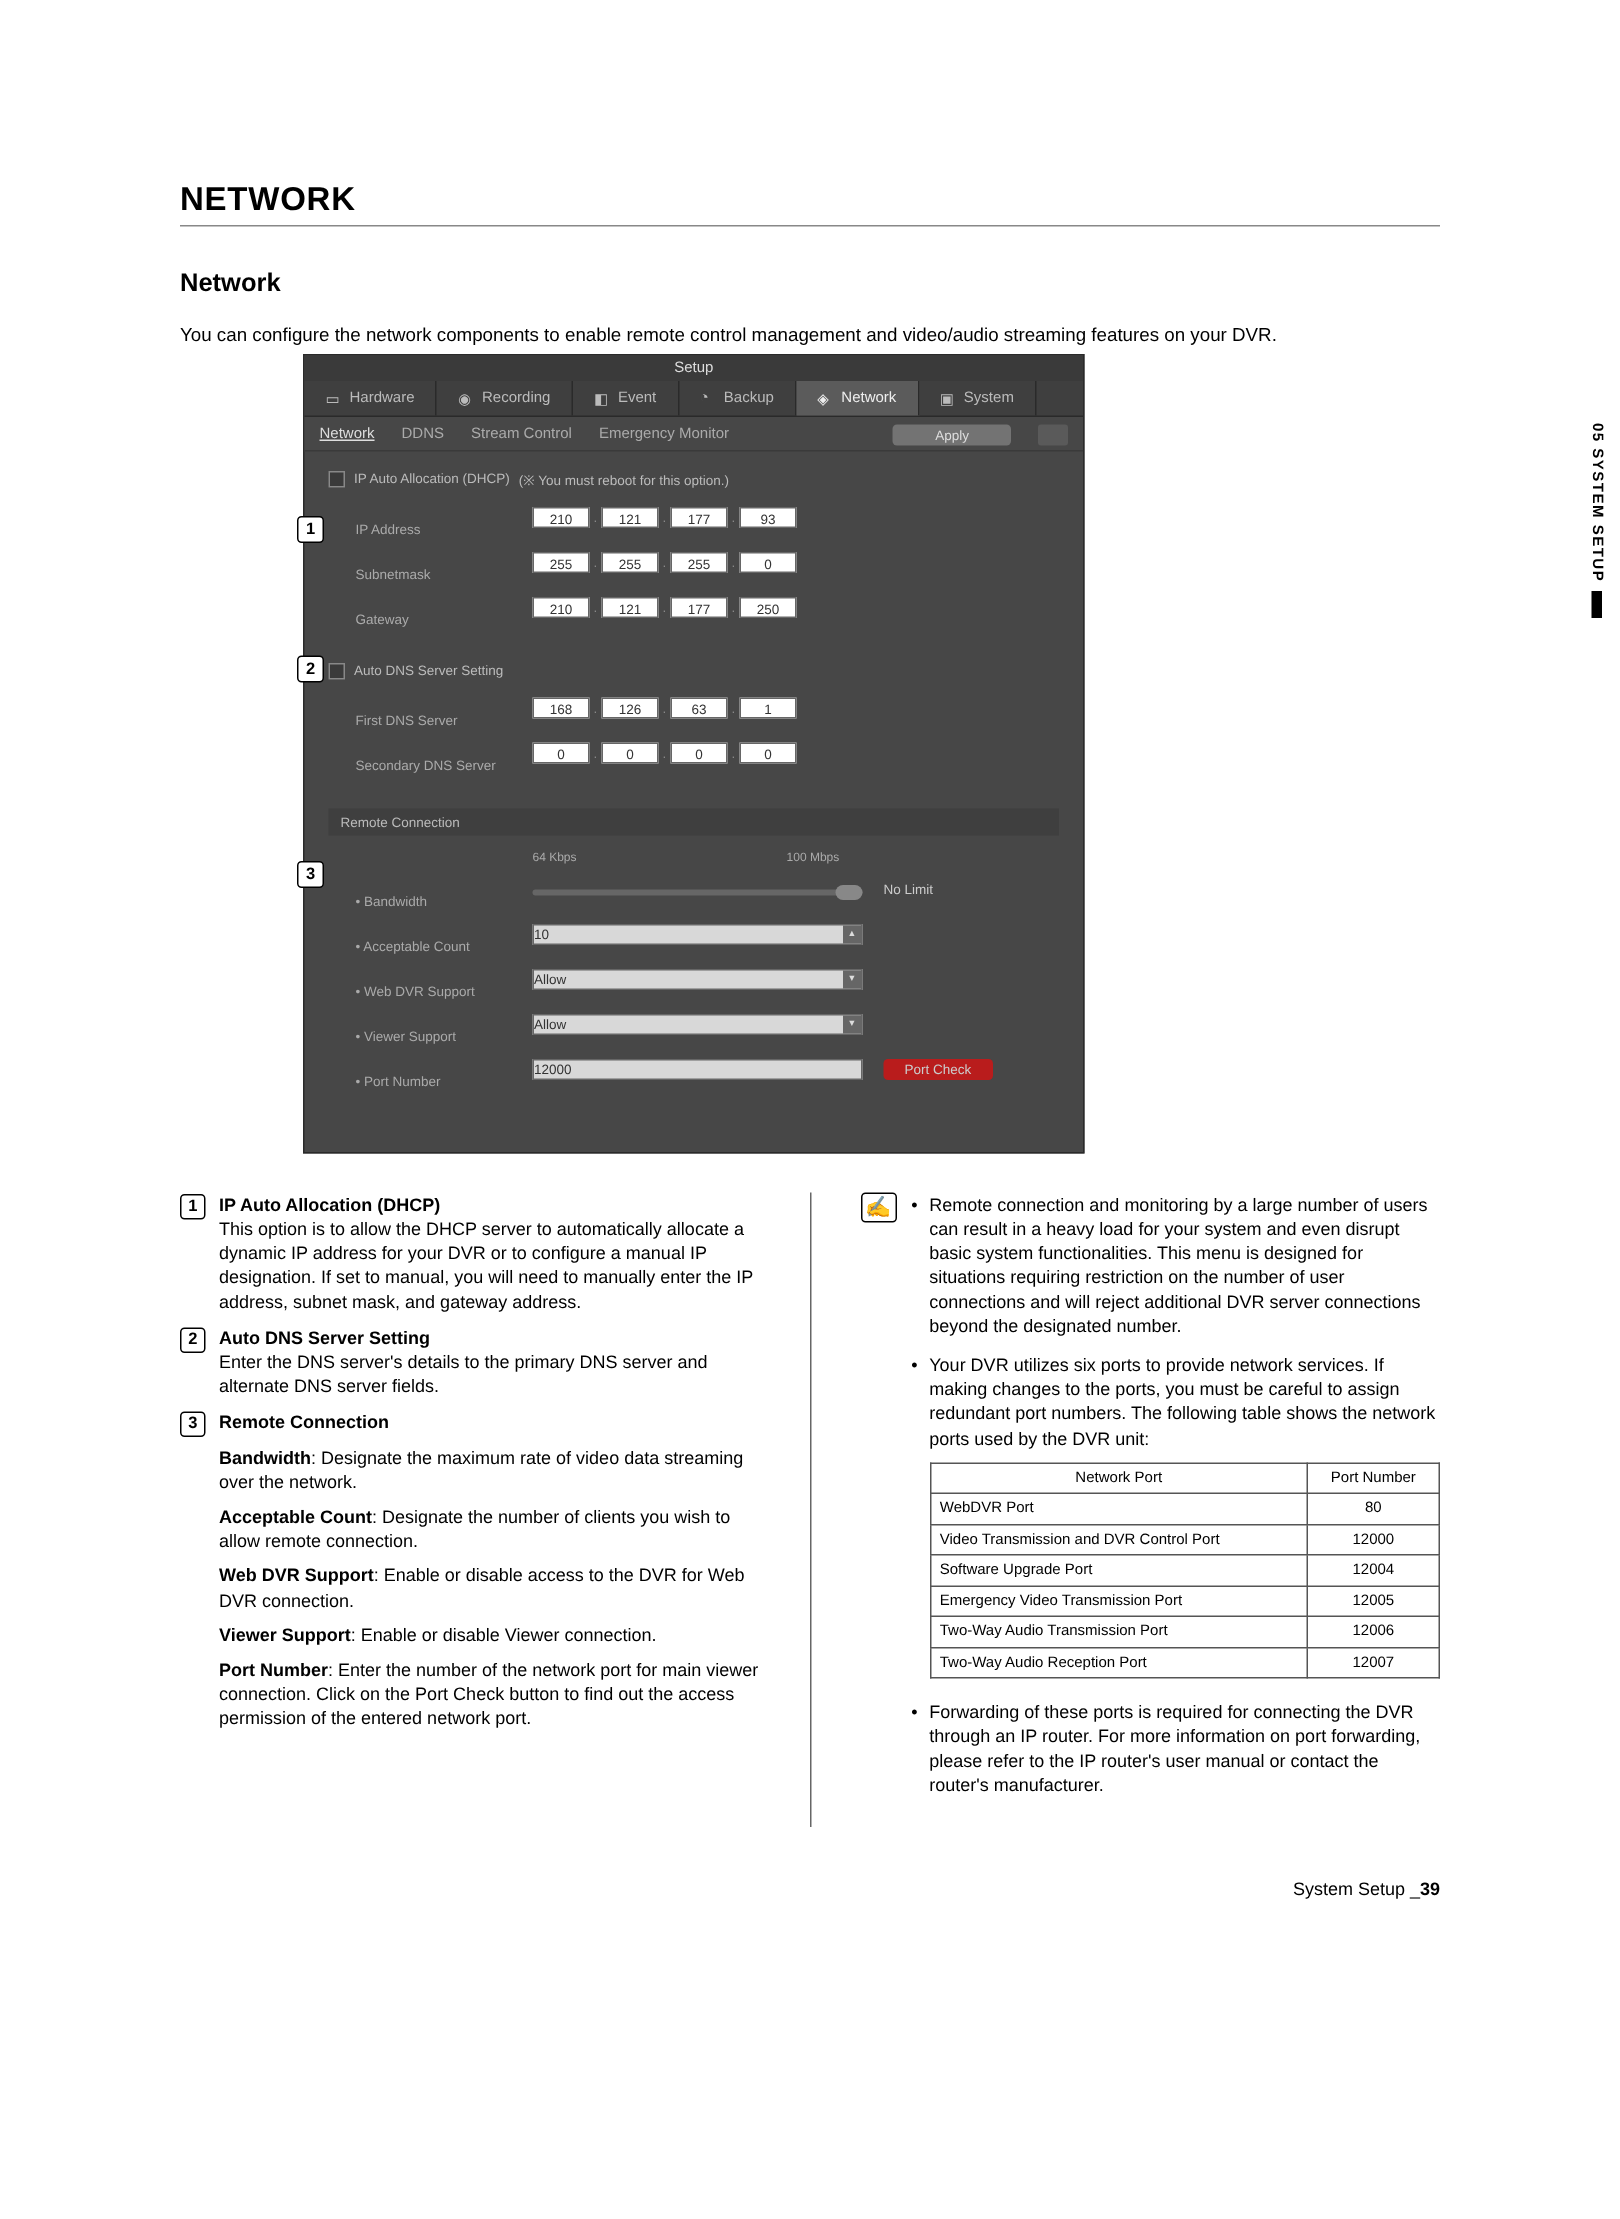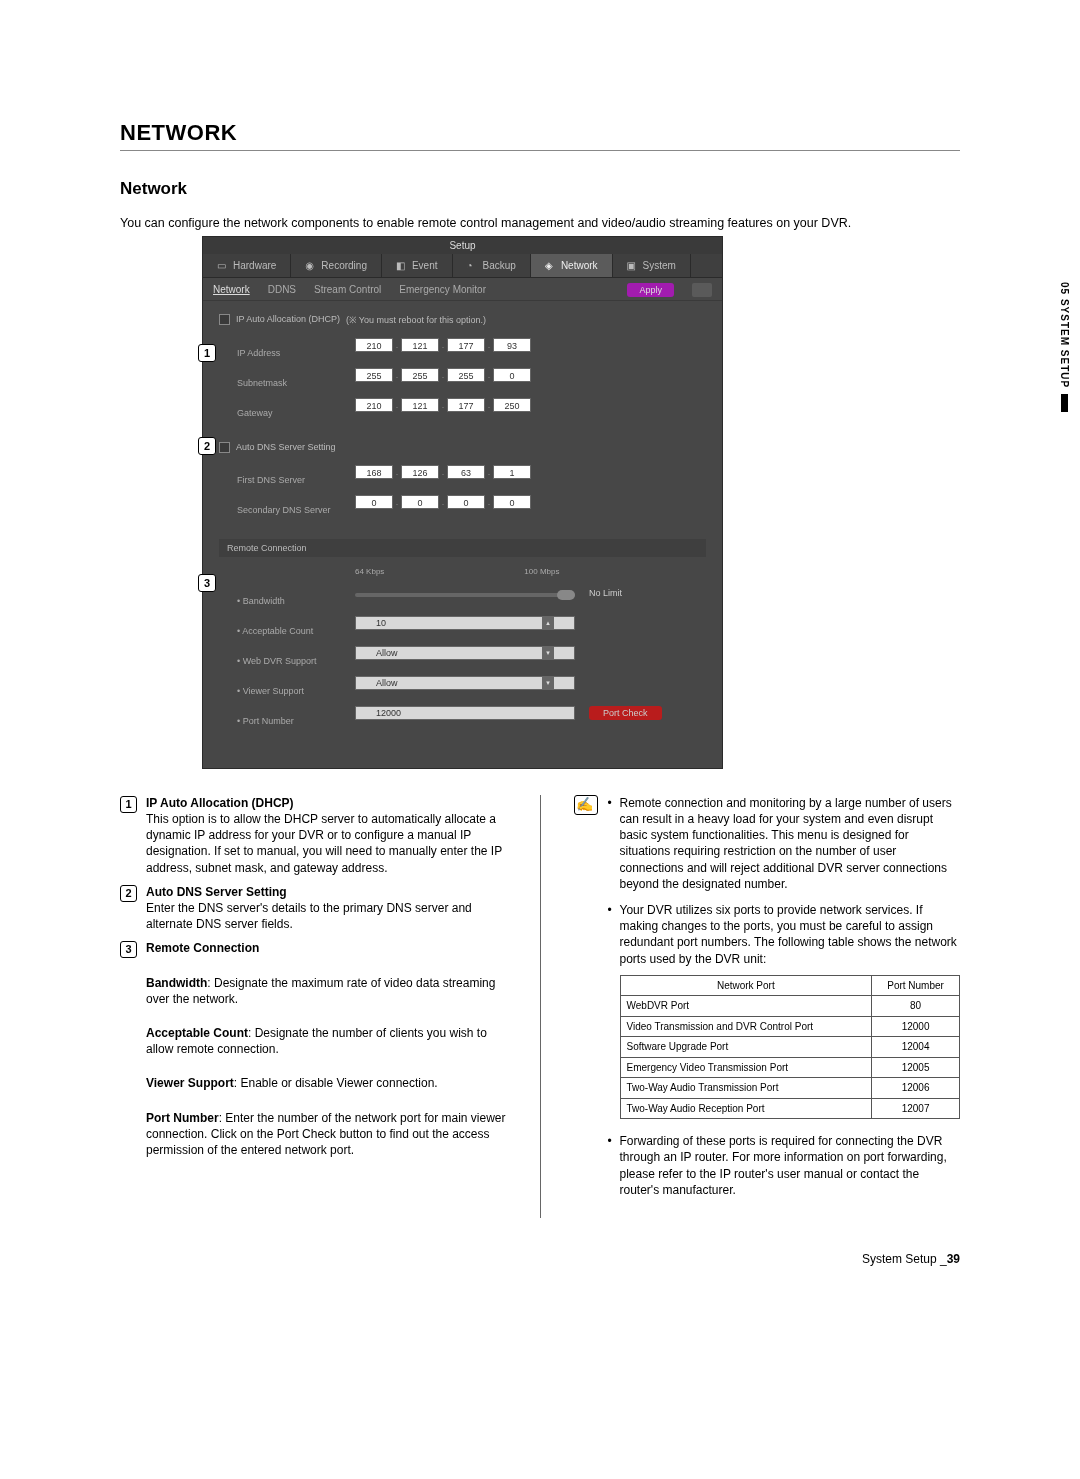--- a/index.html
+++ b/index.html
@@ -86,24 +86,24 @@
       font-size: 10px;
       color: #aaa;
       padding-bottom: 4px;
     }
     .subtab.active {
       color: #ddd;
       text-decoration: underline;
     }
     .apply-btn {
       margin-left: auto;
-      background: #a21caf;
+      background: #737373;
       color: #ddd;
       font-size: 9px;
-      padding: 2px 12px;
+      padding: 2px 28px;
       border-radius: 3px;
       margin-bottom: 3px;
     }
     .kb-btn {
       background: #5a5a5a;
       width: 20px;
       height: 14px;
       border-radius: 2px;
       margin-bottom: 3px;
     }
@@ -181,21 +181,21 @@
       background: #888;
       border-radius: 5px;
     }
     .small-input {
       width: 220px;
       height: 14px;
       background: #d8d8d8;
       color: #333;
       border: 1px solid #666;
       font-size: 9px;
-      padding: 0 20px;
+      padding: 0 0;
       line-height: 14px;
       display: flex;
       align-items: center;
     }
     .dd-arrow {
       margin-left: auto;
       width: 12px;
       height: 12px;
       background: #666;
       display: flex;
@@ -263,21 +263,21 @@
       flex-shrink: 0;
       font-size: 11px;
       font-weight: bold;
       text-align: center;
       line-height: 15px;
       margin-right: 9px;
       margin-top: 1px;
     }
     .def-body { flex: 1; }
     .def-term { font-weight: bold; }
-    .sub-def { margin-top: 18px; }
+    .sub-def { margin-top: 7px; }
     .sub-def .st { font-weight: bold; }
 
     .note-block {
       display: flex;
       gap: 10px;
       margin-bottom: 10px;
     }
     .note-icon {
       width: 24px;
       height: 20px;
@@ -538,20 +538,21 @@
         <span class="def-term">Auto DNS Server Setting</span><br>
         <span>Enter the DNS server's details to the primary DNS server and alternate DNS server fields.</span>
       </div>
     </div>
     <div class="def-item">
       <div class="def-num">3</div>
       <div class="def-body">
         <span class="def-term">Remote Connection</span>
         <div class="sub-def"><span class="st">Bandwidth</span><span>: Designate the maximum rate of video data streaming over the network.</span></div>
         <div class="sub-def"><span class="st">Acceptable Count</span><span>: Designate the number of clients you wish to allow remote connection.</span></div>
+        <div class="sub-def"><span class="st">Web DVR Support</span><span>: Enable or disable access to the DVR for Web DVR connection.</span></div>
         <div class="sub-def"><span class="st">Viewer Support</span><span>: Enable or disable Viewer connection.</span></div>
         <div class="sub-def"><span class="st">Port Number</span><span>: Enter the number of the network port for main viewer connection. Click on the Port Check button to find out the access permission of the entered network port.</span></div>
       </div>
     </div>
   </div>
 
   <div class="divider"></div>
 
   <div class="col">
     <div class="note-block">

